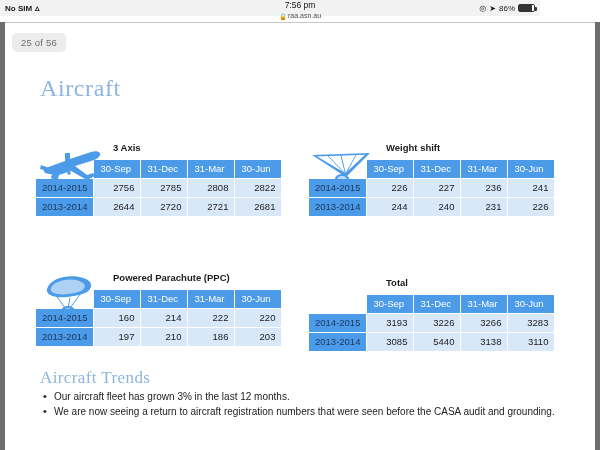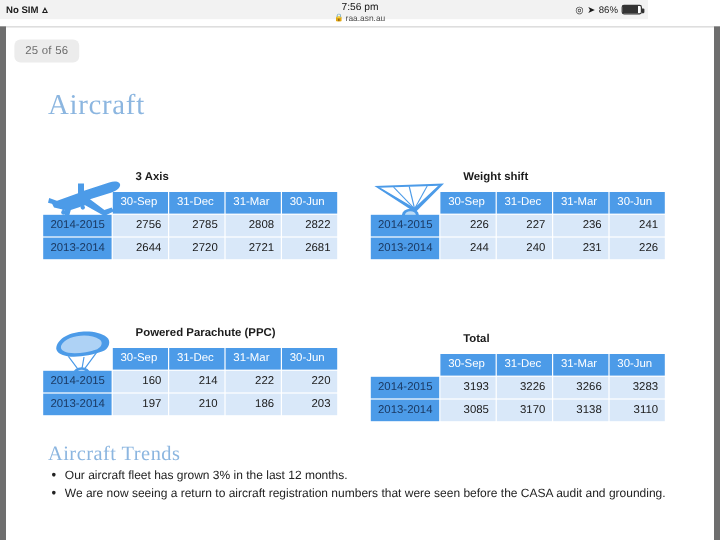--- a/index.html
+++ b/index.html
@@ -414,21 +414,21 @@
           <tr>
             <th class="rowlab">2014-2015</th>
             <td class="val">3193</td>
             <td class="val">3226</td>
             <td class="val">3266</td>
             <td class="val">3283</td>
           </tr>
           <tr>
             <th class="rowlab">2013-2014</th>
             <td class="val">3085</td>
-            <td class="val">3170</td>
+            <td class="val">5440</td>
             <td class="val">3138</td>
             <td class="val">3110</td>
           </tr>
         </tbody>
       </table>
     </div>
 
     <div class="trends">
       <h2>Aircraft Trends</h2>
       <ul>

